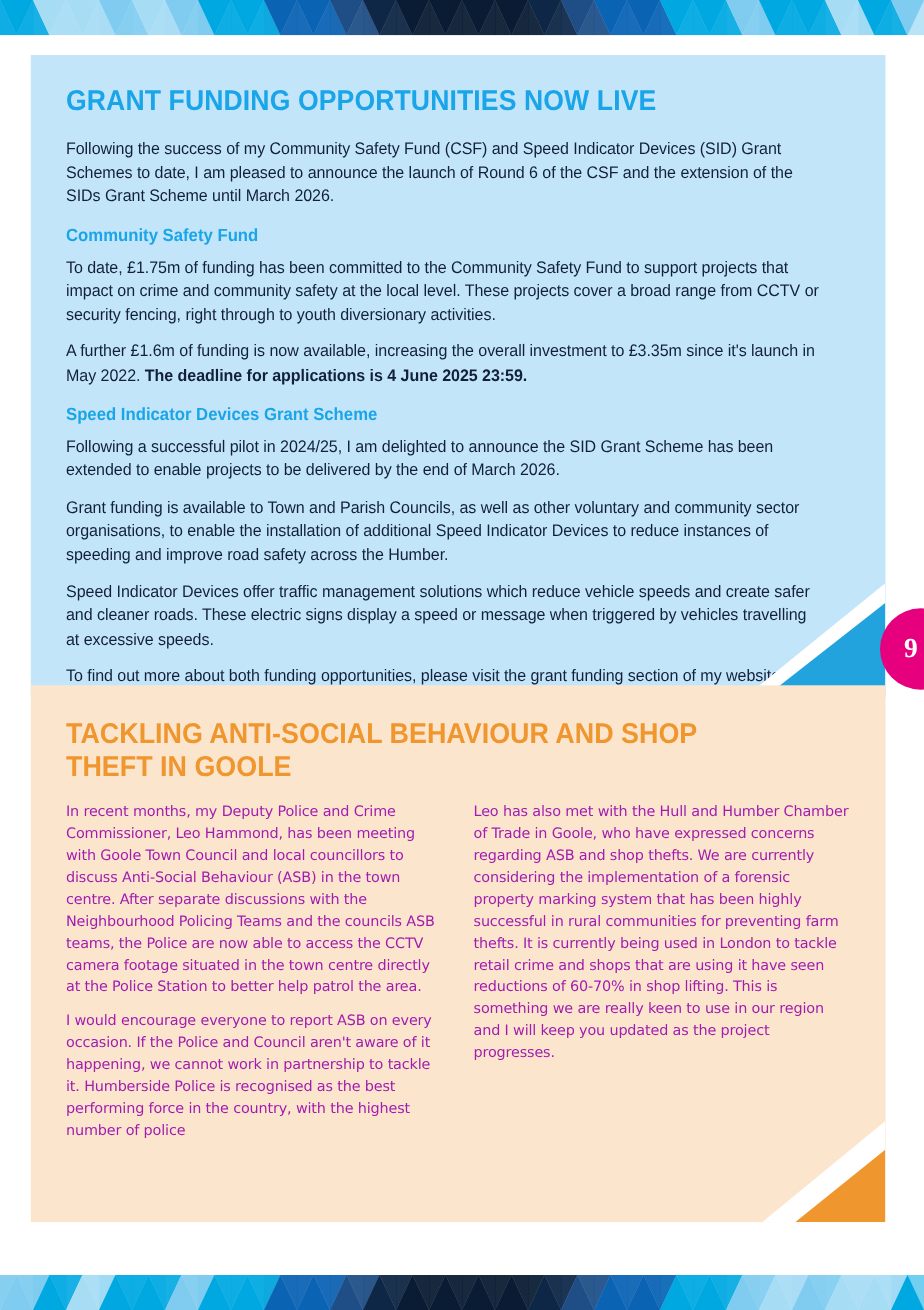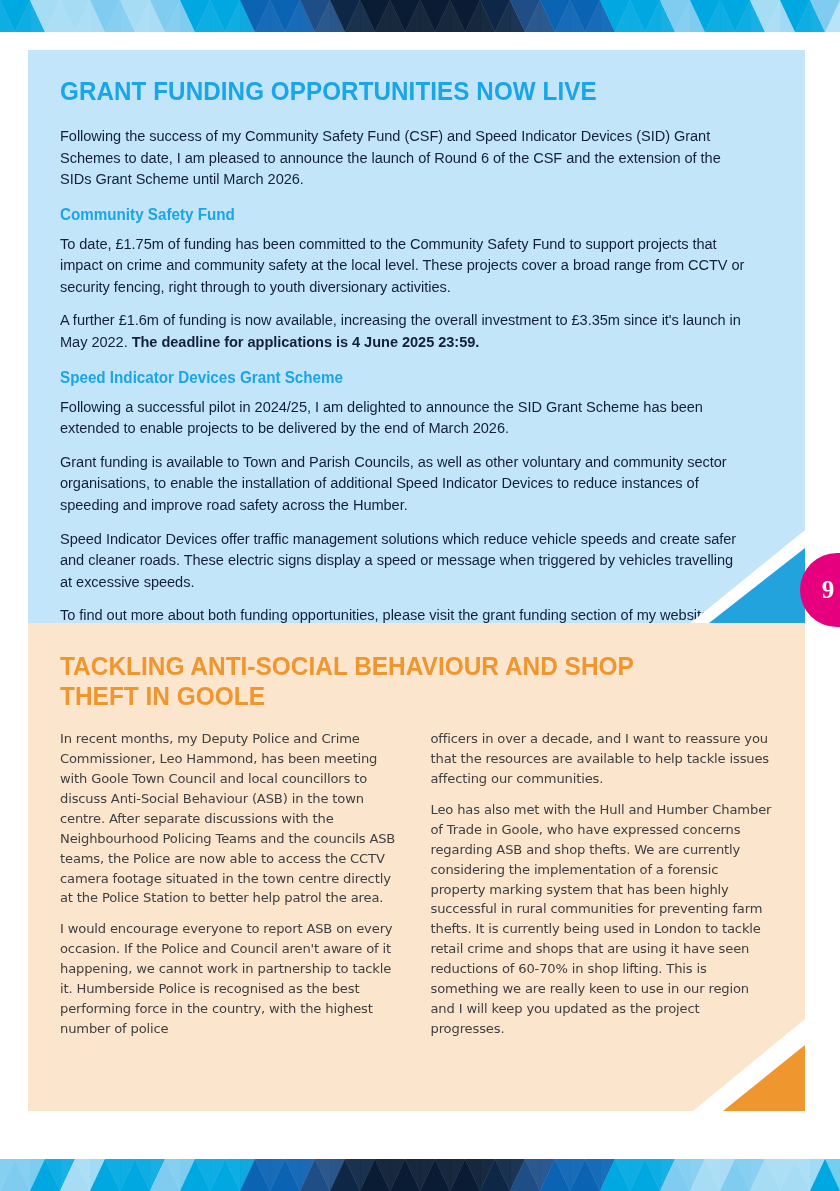--- a/index.html
+++ b/index.html
@@ -169,21 +169,21 @@
   }
   .asb-columns {
     display: flex;
     gap: 28px;
   }
   .asb-col { width: 353px; }
   .asb-text {
     font-family: "DejaVu Sans", sans-serif;
     font-size: 13.1px;
     line-height: 1.52;
-    color: #404040;
+    color: #a21caf;
     margin: 0 0 11px 0;
     letter-spacing: -0.15px;
   }
   .asb-text:last-child { margin-bottom: 4px; }
 </style>
 </head>
 <body>
 
 <div class="page">
 
@@ -307,21 +307,20 @@
 
   <section id="asb-panel">
     <h1 class="asb-title">TACKLING ANTI-SOCIAL BEHAVIOUR AND SHOP THEFT IN GOOLE</h1>
 
     <div class="asb-columns">
       <div class="asb-col">
         <p class="asb-text">In recent months, my Deputy Police and Crime Commissioner, Leo Hammond, has been meeting with Goole Town Council and local councillors to discuss Anti-Social Behaviour (ASB) in the town centre.  After separate discussions with the Neighbourhood Policing Teams and the councils ASB teams, the Police are now able to access the CCTV camera footage situated in the town centre directly at the Police Station to better help patrol the area.</p>
         <p class="asb-text">I would encourage everyone to report ASB on every occasion. If the Police and Council aren't aware of it happening, we cannot work in partnership to tackle it. Humberside Police is recognised as the best performing force in the country, with the highest number of police</p>
       </div>
       <div class="asb-col">
-        <p class="asb-text">officers in over a decade, and I want to reassure you that the resources are available to help tackle issues affecting our communities.</p>
         <p class="asb-text">Leo has also met with the Hull and Humber Chamber of Trade in Goole, who have expressed concerns regarding ASB and shop thefts. We are currently considering the implementation of a forensic property marking system that has been highly successful in rural communities for preventing farm thefts. It is currently being used in London to tackle retail crime and shops that are using it have seen reductions of 60-70% in shop lifting. This is something we are really keen to use in our region and I will keep you updated as the project progresses.</p>
       </div>
     </div>
 
     <div id="asb-panel-notch"></div>
     <div id="asb-panel-corner-triangle"></div>
   </section>
 
   <div class="tri-band" id="bottom-band">
     <svg width="840" height="32" viewBox="0 0 840 32" preserveAspectRatio="none" aria-hidden="true">

